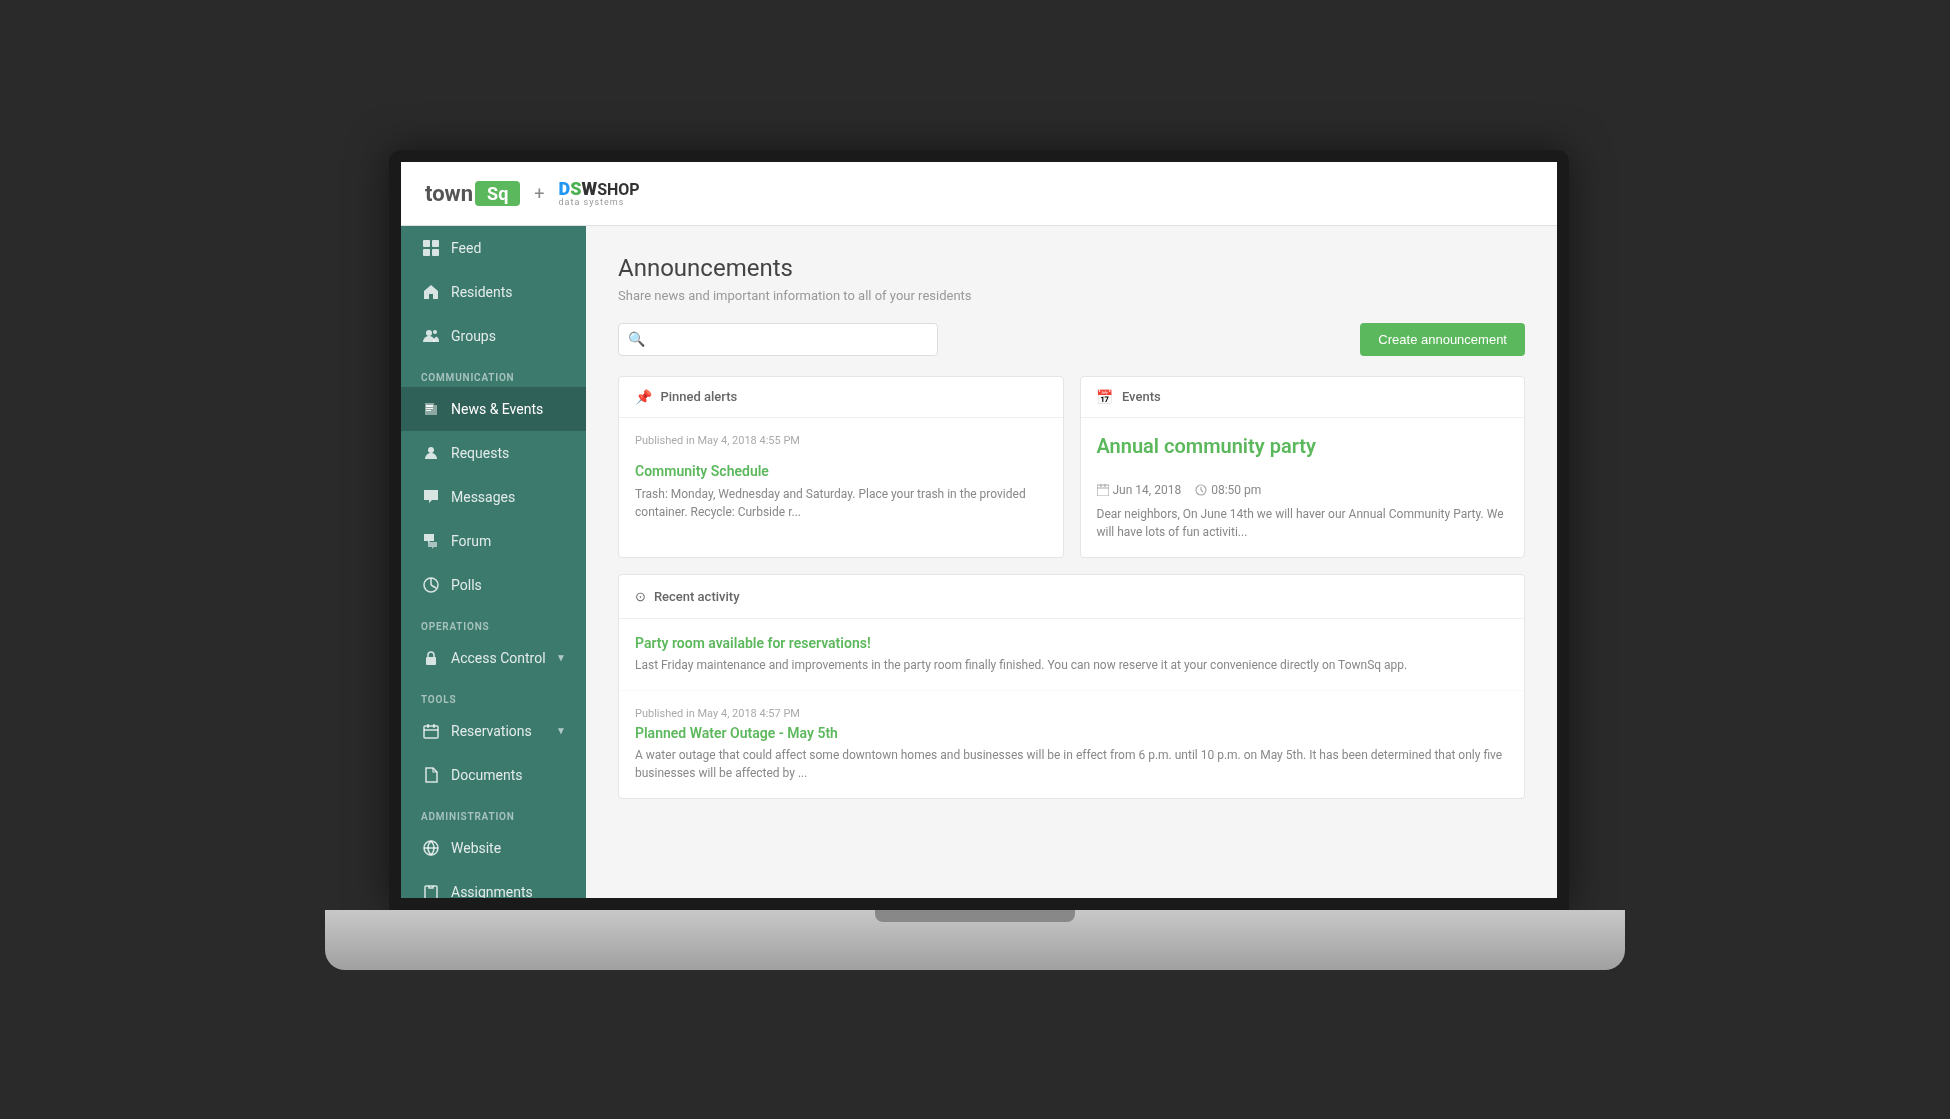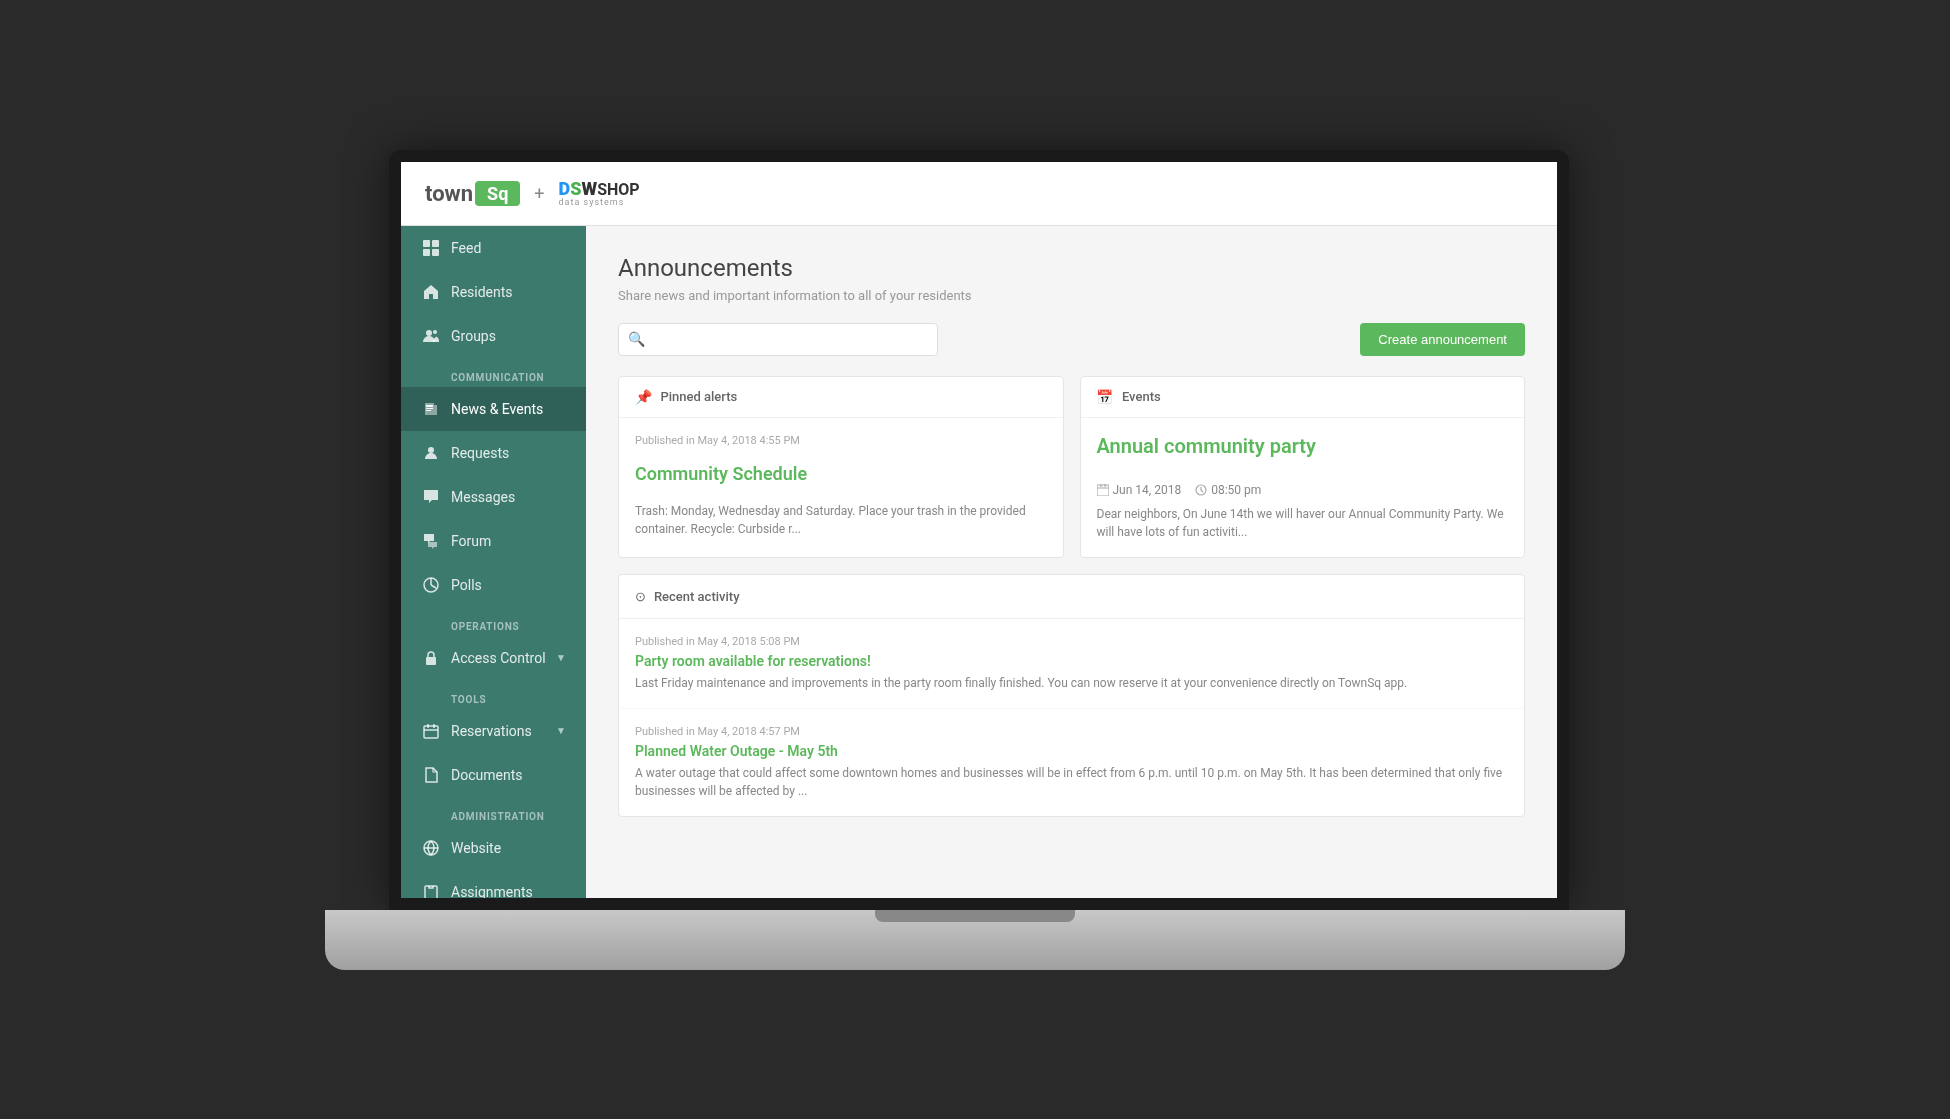--- a/index.html
+++ b/index.html
@@ -128,21 +128,20 @@
       font-size: 16px;
       flex-shrink: 0;
     }
     .sidebar-section-label {
       padding: 14px 20px 4px;
       font-size: 10px;
       font-weight: 600;
       color: rgba(255,255,255,0.55);
       letter-spacing: 0.8px;
       text-transform: uppercase;
-      margin-left: 30px;
     }
     .sidebar-item .chevron {
       margin-left: auto;
       font-size: 10px;
       color: rgba(255,255,255,0.6);
     }
 
     
     .main-content {
       flex: 1;
@@ -227,24 +226,24 @@
     .card-header .cal-icon { color: #888; font-size: 14px; }
     .card-body {
       padding: 16px;
     }
     .card-meta {
       font-size: 11px;
       color: #aaa;
       margin-bottom: 16px;
     }
     .card-link {
-      font-size: 18px;
+      font-size: 14px;
       color: #5cb85c;
       font-weight: 600;
-      margin-bottom: 18px;
+      margin-bottom: 6px;
       display: block;
       cursor: pointer;
     }
     .card-text {
       font-size: 12px;
       color: #888;
       line-height: 1.5;
     }
     .event-title {
       font-size: 20px;
@@ -534,21 +533,20 @@
               </div>
             </div>
           </div>
 
           <div class="recent-section">
             <div class="recent-header">
               <span>⊙</span>
               <span>Recent activity</span>
             </div>
             <div class="recent-item">
-              <div class="item-meta">Published in May 4, 2018 5:08 PM</div>
               <div class="item-title">Party room available for reservations!</div>
               <p class="item-text">Last Friday maintenance and improvements in the party room finally finished. You can now reserve it at your convenience directly on TownSq app.</p>
             </div>
             <div class="recent-item">
               <div class="item-meta">Published in May 4, 2018 4:57 PM</div>
               <div class="item-title">Planned Water Outage - May 5th</div>
               <p class="item-text">A water outage that could affect some downtown homes and businesses will be in effect from 6 p.m. until 10 p.m. on May 5th. It has been determined that only five businesses will be affected by ...</p>
             </div>
           </div>
         </div>

